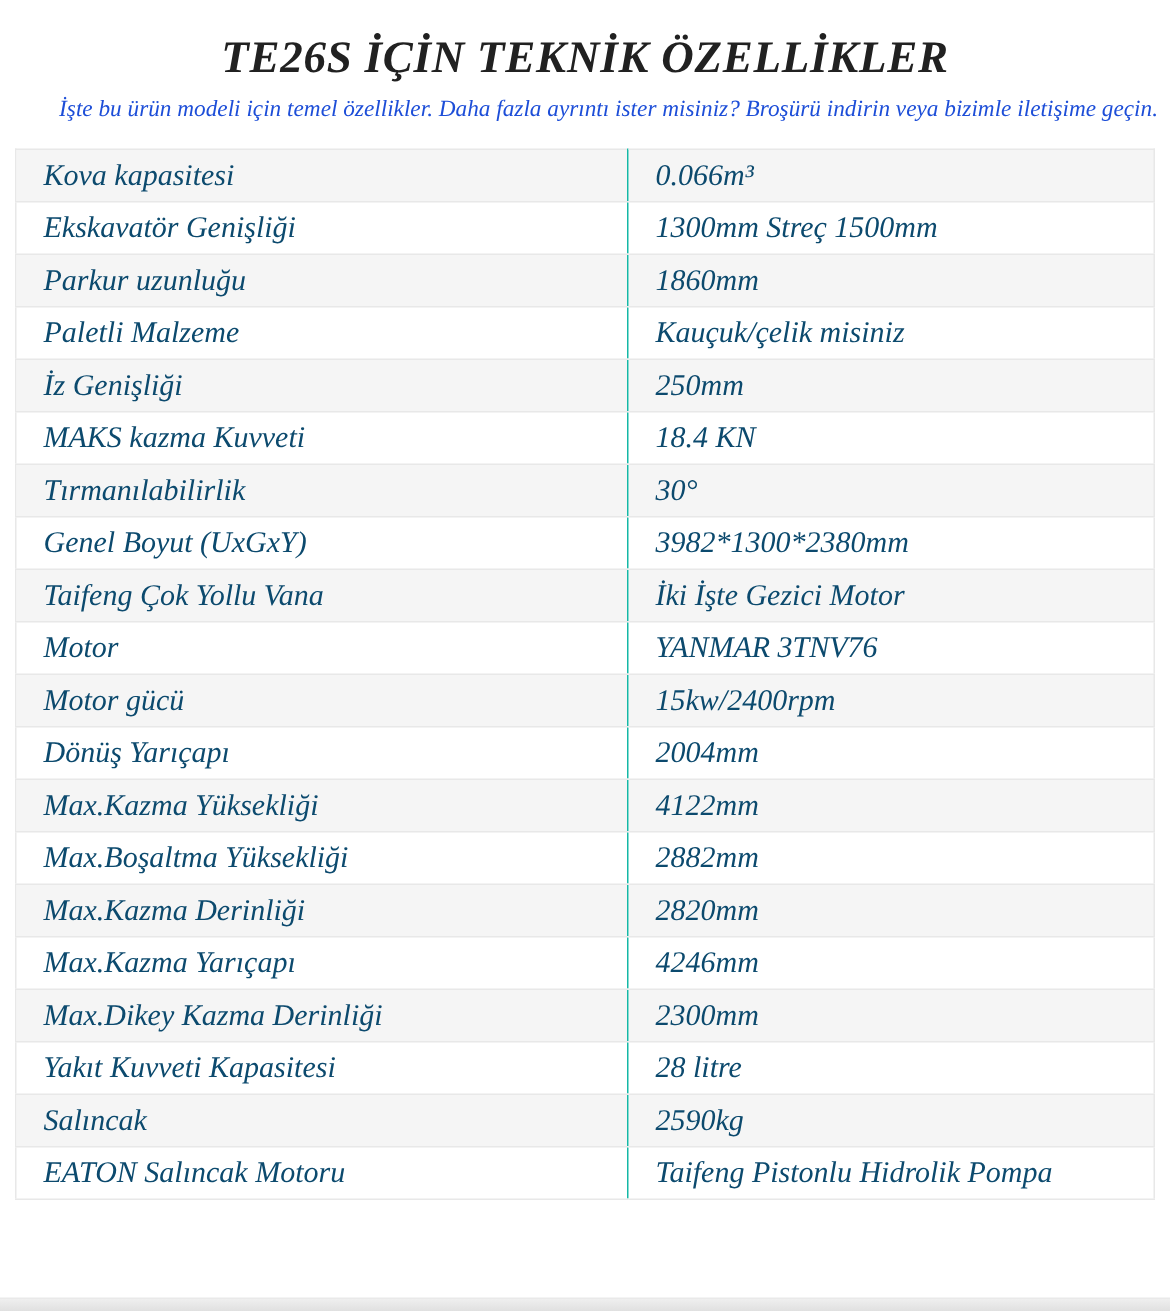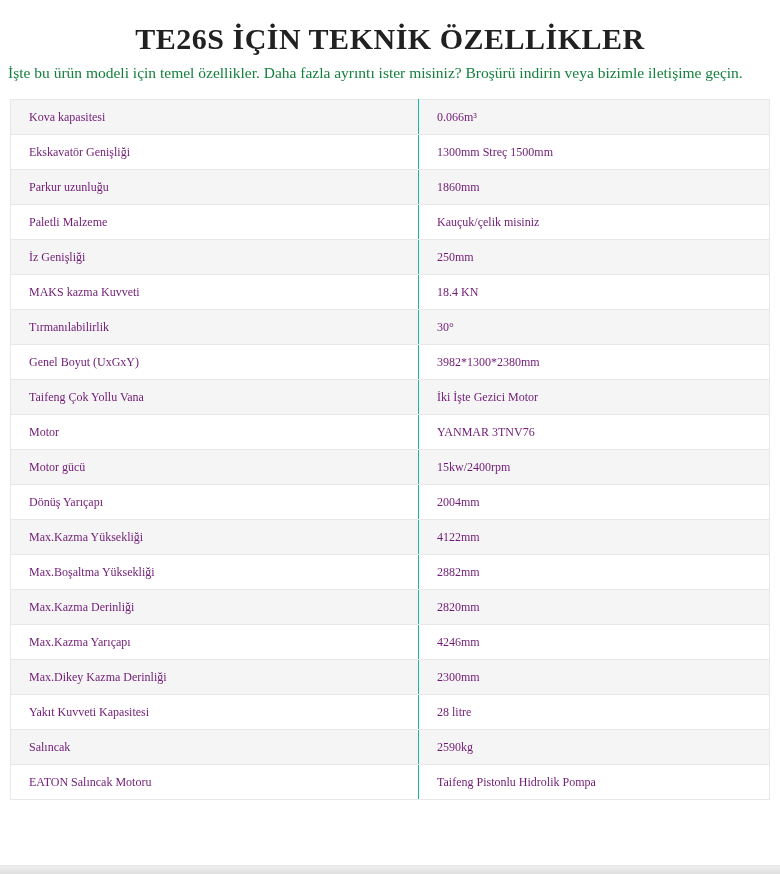--- a/index.html
+++ b/index.html
@@ -7,49 +7,50 @@
     padding: 0;
     background: #ffffff;
     font-family: "Liberation Serif", "DejaVu Serif", serif;
   }
   .page {
     position: relative;
     width: 780px;
     height: 874px;
     background: #ffffff;
     overflow: hidden;
+    font-style: italic;
   }
   .page-title {
     margin: 22px 10px 6px 10px;
     text-align: center;
     font-size: 30px;
     line-height: 34px;
     font-weight: bold;
     color: #212121;
     letter-spacing: 0.5px;
   }
   .page-subtitle {
     margin: 0 8px 16px 8px;
-    text-align: left;
+    text-align: right;
     font-size: 15.5px;
     line-height: 21px;
-    color: #15803d;
+    color: #1d4ed8;
   }
   table.spec-table {
     width: 760px;
     margin: 0 10px;
     border-collapse: collapse;
     border: 1px solid #e8e8e8;
     table-layout: fixed;
   }
   table.spec-table td {
     height: 34px;
     padding: 0 0 0 18px;
-    font-size: 12px;
-    color: #701a75;
+    font-size: 20px;
+    color: #0c4a6e;
     border-bottom: 1px solid #e8e8e8;
     vertical-align: middle;
     white-space: nowrap;
     overflow: hidden;
     margin-left: 28px;
   }
   table.spec-table td.spec-label { width: 389px; }
   table.spec-table td.spec-value {
     border-left: 1px solid #14b8a6;
   }

